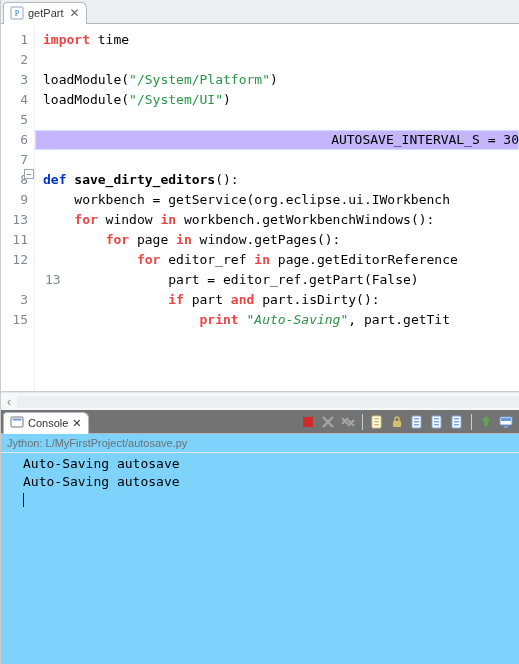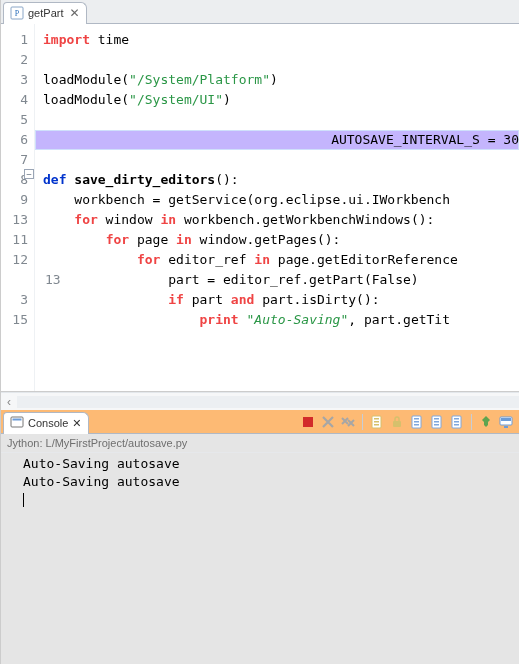--- a/index.html
+++ b/index.html
@@ -115,21 +115,21 @@
   .hscroll .arrow {
     width: 16px; text-align: center; color: #888;
   }
   .hscroll .track {
     flex: 1; height: 12px; background: #eceff2; position: relative;
   }
   .console-tab-bar {
     display: flex;
     align-items: center;
     height: 24px;
-    background: #fdba74;
+    background: #737373;
     border-bottom: 1px solid #b0b8c4;
     justify-content: flex-end;
   }
   .console-tab {
     display: flex;
     align-items: center;
     gap: 4px;
     padding: 2px 6px;
     background: #fff;
     border: 1px solid #b0b8c4;
@@ -156,21 +156,21 @@
     justify-content: center;
     border-radius: 2px;
   }
   .toolbar .sep {
     width: 1px; height: 16px;
     background: #c6cdd6;
     margin: 0 3px;
   }
   .console-body {
     flex: 0 0 230px;
-    background: #e5e5e5;
+    background: #7dd3fc;
     display: flex;
     flex-direction: column;
   }
   .console-header {
     padding: 3px 6px;
     font-size: 11px;
     color: #6f6f6f;
     border-bottom: 1px solid #e6e8eb;
   }
   .console-out {

